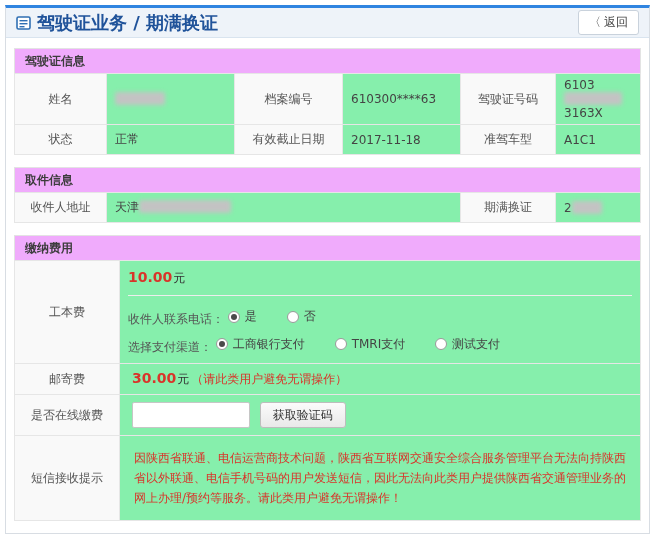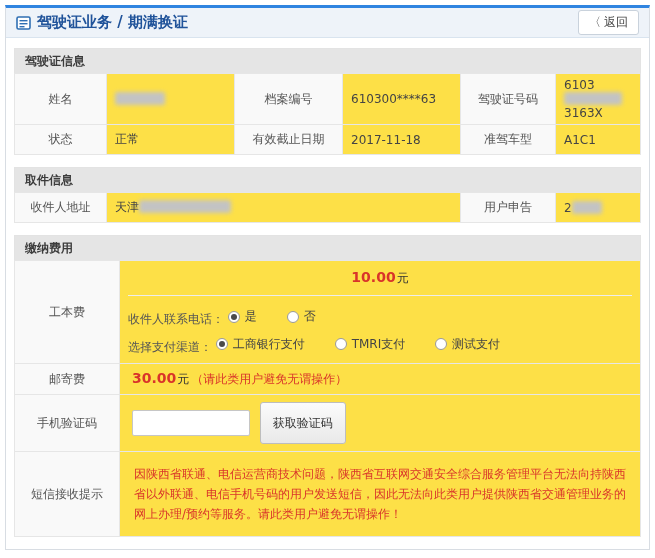--- a/index.html
+++ b/index.html
@@ -5,55 +5,55 @@
   * { margin:0; padding:0; box-sizing:border-box; }
   html,body { width:655px; height:558px; background:#fff; }
   body { font-family:"DejaVu Sans","Liberation Sans",sans-serif; font-size:12px; color:#444; }
 
   .page { margin:5px; border:1px solid #d8dde3; border-top:3px solid #2f84e0; background:#fff; }
 
   
   .topbar { height:30px; background:#eef3f9; border-bottom:1px solid #d9e4ef; display:flex; align-items:center; justify-content:space-between; padding:0 10px; }
   .title-wrap { display:flex; align-items:center; gap:6px; }
   .doc-icon svg { display:block; }
-  .page-title { color:#20539a; font-weight:bold; font-size:15px; }
+  .page-title { color:#20539a; font-weight:bold; font-size:18px; }
   .back-btn { display:inline-flex; align-items:center; gap:3px; background:#fff; border:1px solid #c9d2dc; border-radius:3px; padding:3px 10px; font-size:12px; color:#444; cursor:pointer; font-family:inherit; }
 
   
   .steps { display:flex; gap:3px; padding:12px 8px 10px; border-bottom:2px solid #2f84e0; }
   .step { position:relative; flex:1; height:26px; line-height:26px; text-align:center; background:#eef1f5; color:#2d5d9e; font-size:12px; cursor:pointer;
           clip-path: polygon(0 0, calc(100% - 10px) 0, 100% 50%, calc(100% - 10px) 100%, 0 100%, 10px 50%); }
   .step:first-child { clip-path: polygon(0 0, calc(100% - 10px) 0, 100% 50%, calc(100% - 10px) 100%, 0 100%); }
   .step.active { background:#2f84e0; color:#fff; }
 
   .body-area { padding:10px 8px 0; }
   .section { margin-bottom:12px; }
-  .section-header { height:25px; line-height:24px; background:#e5e5e5; border:1px solid #e3e3e3; border-bottom:none; padding-left:10px; font-weight:bold; color:#3c3c3c; font-size:12px; }
+  .section-header { height:25px; line-height:24px; background:#f0abfc; border:1px solid #e3e3e3; border-bottom:none; padding-left:10px; font-weight:bold; color:#3c3c3c; font-size:12px; }
 
   table.info-table { width:100%; border-collapse:collapse; table-layout:fixed; }
   .info-table td { border:1px solid #e6e6e6; height:30px; padding:4px 8px; font-size:12px; vertical-align:middle; }
   td.lbl { background:#f9f9f9; color:#555; text-align:center; }
-  td.val { background:#fde047; color:#444; text-align:left; }
+  td.val { background:#86efac; color:#444; text-align:left; }
 
   .blur { display:inline-block; height:13px; background:#c3c3c3; border-radius:2px; filter:blur(2px); vertical-align:-2px; }
   .blur.pink { background:#ccb9b9; }
 
   
   .pay-cell { padding:8px 12px; }
-  .fee-line { padding:4px 0 8px; border-bottom:1px solid #ededed; margin-bottom:8px;text-align:center; }
+  .fee-line { padding:4px 0 8px; border-bottom:1px solid #ededed; margin-bottom:8px; }
   .fee-red { color:#d9342a; font-weight:bold; font-size:14px; }
   .fee-unit { color:#333; font-size:12px; margin-left:1px; }
   .fee-note { color:#d9342a; font-size:12px; margin-left:2px; }
   .opt-line { padding:4px 0; color:#555; }
   .opt { display:inline-flex; align-items:center; gap:5px; margin-right:26px; cursor:pointer; color:#444; }
   .radio { display:inline-block; width:12px; height:12px; border:1px solid #9a9a9a; border-radius:50%; background:#fff; position:relative; flex:none; }
   .radio.checked::after { content:""; position:absolute; left:2px; top:2px; right:2px; bottom:2px; background:#4a4a4a; border-radius:50%; }
 
   .code-input { width:118px; height:26px; border:1px solid #c6c6c6; border-radius:2px; padding:0 6px; font-size:12px; vertical-align:middle; font-family:inherit; }
-  .code-btn { height:42px; margin-left:6px; padding:0 12px; background:linear-gradient(#fbfbfb,#e9e9e9); border:1px solid #bdbdbd; border-radius:3px; font-size:12px; color:#333; vertical-align:middle; cursor:pointer; font-family:inherit; }
+  .code-btn { height:26px; margin-left:6px; padding:0 12px; background:linear-gradient(#fbfbfb,#e9e9e9); border:1px solid #bdbdbd; border-radius:3px; font-size:12px; color:#333; vertical-align:middle; cursor:pointer; font-family:inherit; }
 
   .notice-text { color:#d9342a; font-size:12px; line-height:20px; padding:4px 2px; }
 </style>
 </head>
 <body>
 
 <div class="page">
 
   <div class="topbar">
     <div class="title-wrap">
@@ -116,21 +116,21 @@
             <col style="width:128px">
             <col style="width:108px">
             <col style="width:118px">
             <col style="width:95px">
             <col>
           </colgroup>
         <tbody>
         <tr>
           <td class="lbl">收件人地址</td>
           <td class="val" colspan="3"><span>天津</span><span class="blur" style="width:92px"></span></td>
-          <td class="lbl">用户申告</td>
+          <td class="lbl">期满换证</td>
           <td class="val"><span>2</span><span class="blur" style="width:30px"></span></td>
         </tr>
       </tbody>
         </table>
     </div>
 
     <div class="section">
       <div class="section-header">缴纳费用</div>
       <table class="info-table">
         <colgroup>
@@ -172,21 +172,21 @@
             </div>
           </td>
         </tr>
         <tr>
           <td class="lbl">邮寄费</td>
           <td class="val" style="padding:6px 12px;">
             <span class="fee-red">30.00</span><span class="fee-unit">元</span><span class="fee-note">（请此类用户避免无谓操作）</span>
           </td>
         </tr>
         <tr>
-          <td class="lbl">手机验证码</td>
+          <td class="lbl">是否在线缴费</td>
           <td class="val" style="padding:7px 12px;">
             <input class="code-input" type="text" value="" style="">
             <button class="code-btn">获取验证码</button>
           </td>
         </tr>
         <tr>
           <td class="lbl">短信接收提示</td>
           <td class="val" style="padding:8px 12px;">
             <div class="notice-text">因陕西省联通、电信运营商技术问题，陕西省互联网交通安全综合服务管理平台无法向持陕西省以外联通、电信手机号码的用户发送短信，因此无法向此类用户提供陕西省交通管理业务的网上办理/预约等服务。请此类用户避免无谓操作！</div>
           </td>

